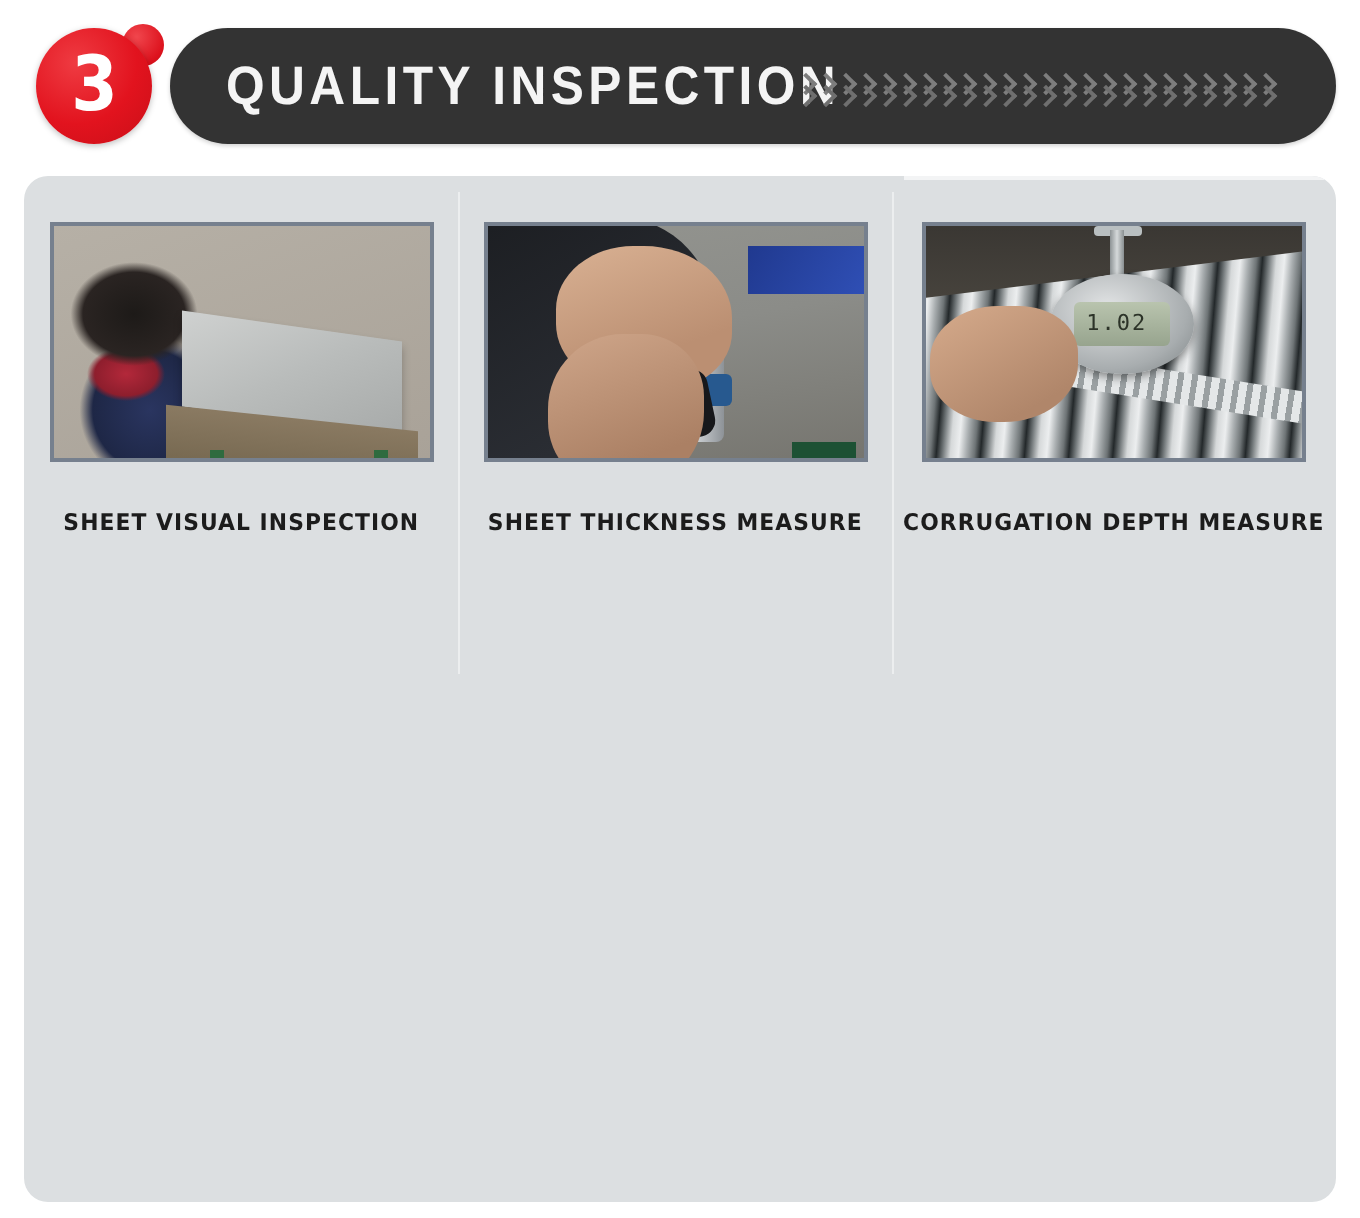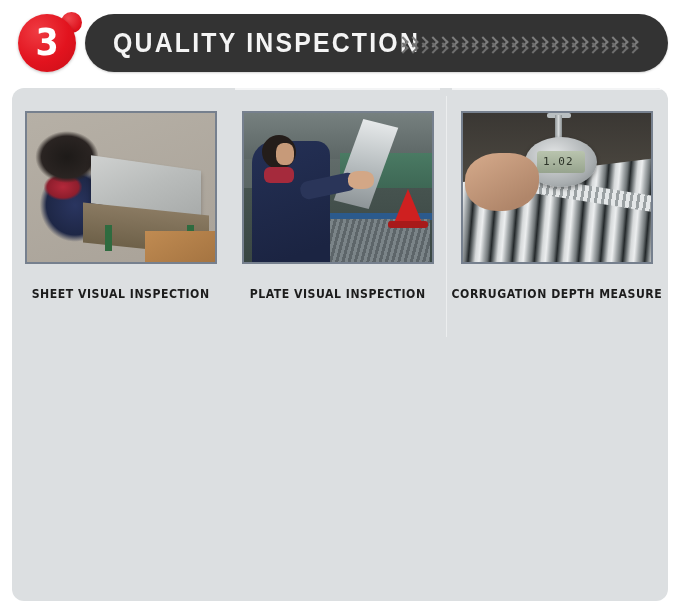--- a/index.html
+++ b/index.html
@@ -166,21 +166,21 @@
     position: absolute;
     left: 6px;
     right: 6px;
     top: 0;
     height: 2px;
     background: #f3f4f5;
   }
   .photo-frame {
     margin-top: 23px;
     width: 192px;
-    height: 153px;
+    height: 120px;
     border: 2px solid #76808e;
     background: #8c8c8c;
     box-sizing: border-box;
     overflow: hidden;
     position: relative;
     text-decoration: underline;
   }
   .photo {
     position: absolute;
     inset: 0;
@@ -638,43 +638,38 @@
           <div class="sheet"></div>
             <div class="crate"></div>
           <div class="green1"></div>
             <div class="green2"></div>
             <div class="paper"></div>
         </div>
       </div>
       <div class="caption">SHEET VISUAL INSPECTION</div>
     </div>
 
-
-
-    <div class="cell hline">
+    <div class="cell vline">
       <div class="photo-frame">
-        <div class="photo ph4">
-          <div class="ceiling"></div>
-            <div class="greenwall"></div>
-            <div class="floor"></div>
-          <div class="benchbar"></div>
-            <div class="bench"></div>
-          <div class="cone"></div>
-            <div class="conebase"></div>
-          <div class="plate"></div>
-          <div class="person"></div>
-            <div class="head"></div>
-            <div class="face"></div>
-          <div class="scarf"></div>
-            <div class="arm"></div>
-            <div class="hand"></div>
+        <div class="photo ph2">
+          <div class="table"></div>
+            <div class="blue"></div>
+            <div class="green"></div>
+          <div class="arm"></div>
+            <div class="gauge"></div>
+            <div class="gaugeband"></div>
+          <div class="hand1"></div>
+            <div class="grip"></div>
+            <div class="hand2"></div>
         </div>
       </div>
-      <div class="caption">PLATE VISUAL INSPECTION</div>
+      <div class="caption">SHEET THICKNESS MEASURE</div>
     </div>
+
+
 
     <div class="cell vline hline">
       <div class="photo-frame">
         <div class="photo ph5">
           <div class="corr"></div>
             <div class="edge"></div>
           <div class="stemtop"></div>
             <div class="stem"></div>
           <div class="gauge"></div>
             <div class="screen"></div>

